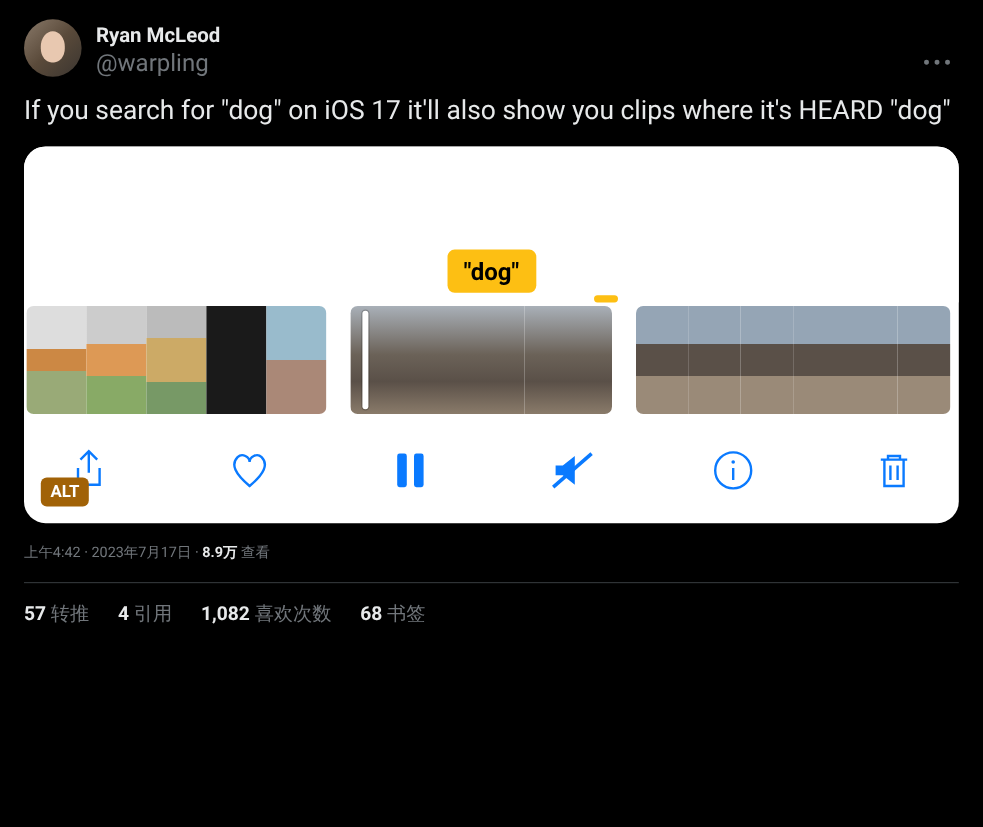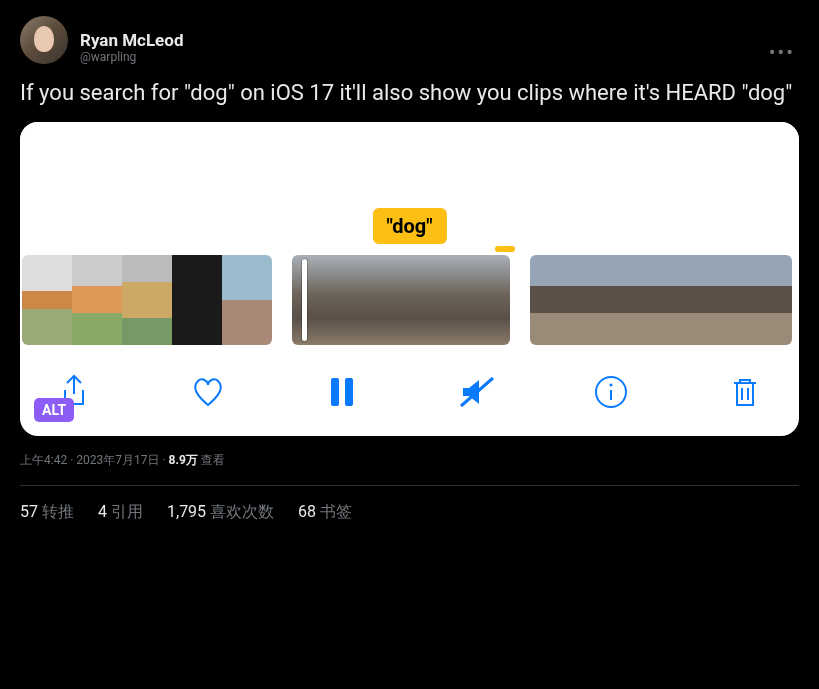--- a/index.html
+++ b/index.html
@@ -40,21 +40,21 @@
     flex: 1;
     min-width: 0;
   }
   .display-name {
     font-weight: 700;
     font-size: 17px;
     color: #e7e9ea;
   }
   .handle {
     color: #71767b;
-    font-size: 12px;
+    font-size: 20px;
   }
   .more {
     color: #71767b;
     font-size: 20px;
     letter-spacing: 2px;
     padding: 0 4px;
     cursor: pointer;
   }
   .tweet-text {
     font-size: 22px;
@@ -153,21 +153,21 @@
     display: flex;
     align-items: center;
     justify-content: center;
     cursor: pointer;
   }
   .tb-btn svg { stroke: #0a7aff; fill: none; stroke-width: 2; }
   .alt-badge {
     position: absolute;
     left: 14px;
     bottom: 14px;
-    background: #8b5cf6;
+    background: #a16207;
     color: #fff;
     font-size: 14px;
     font-weight: 700;
     padding: 4px 8px;
     border-radius: 5px;
   }
   .meta-line {
     color: #71767b;
     font-size: 12px;
     margin-top: 16px;
@@ -177,21 +177,21 @@
     border: none;
     border-top: 1px solid #2f3336;
     margin: 16px 0;
   }
   .stats {
     display: flex;
     gap: 24px;
     font-size: 16px;
     color: #71767b;
   }
-  .stats .num { color: #e7e9ea; font-weight: 400; margin-right: 4px; margin-top: 44px; }
+  .stats .num { color: #e7e9ea; font-weight: 700; margin-right: 4px; margin-top: 44px; }
 </style>
 </head>
 <body>
 
 <div class="tweet">
 
   <div class="header">
     <div class="avatar"></div>
     <div class="name-block">
       <div class="display-name">Ryan McLeod</div>
@@ -283,20 +283,20 @@
   <hr class="divider">
 
   <div class="stats">
     <div>
       <span class="num">57</span><span>转推</span>
     </div>
     <div>
       <span class="num">4</span><span>引用</span>
     </div>
     <div>
-      <span class="num">1,795</span><span>喜欢次数</span>
+      <span class="num">1,082</span><span>喜欢次数</span>
     </div>
     <div>
       <span class="num">68</span><span>书签</span>
     </div>
   </div>
 
 </div>
 
 </body></html>

